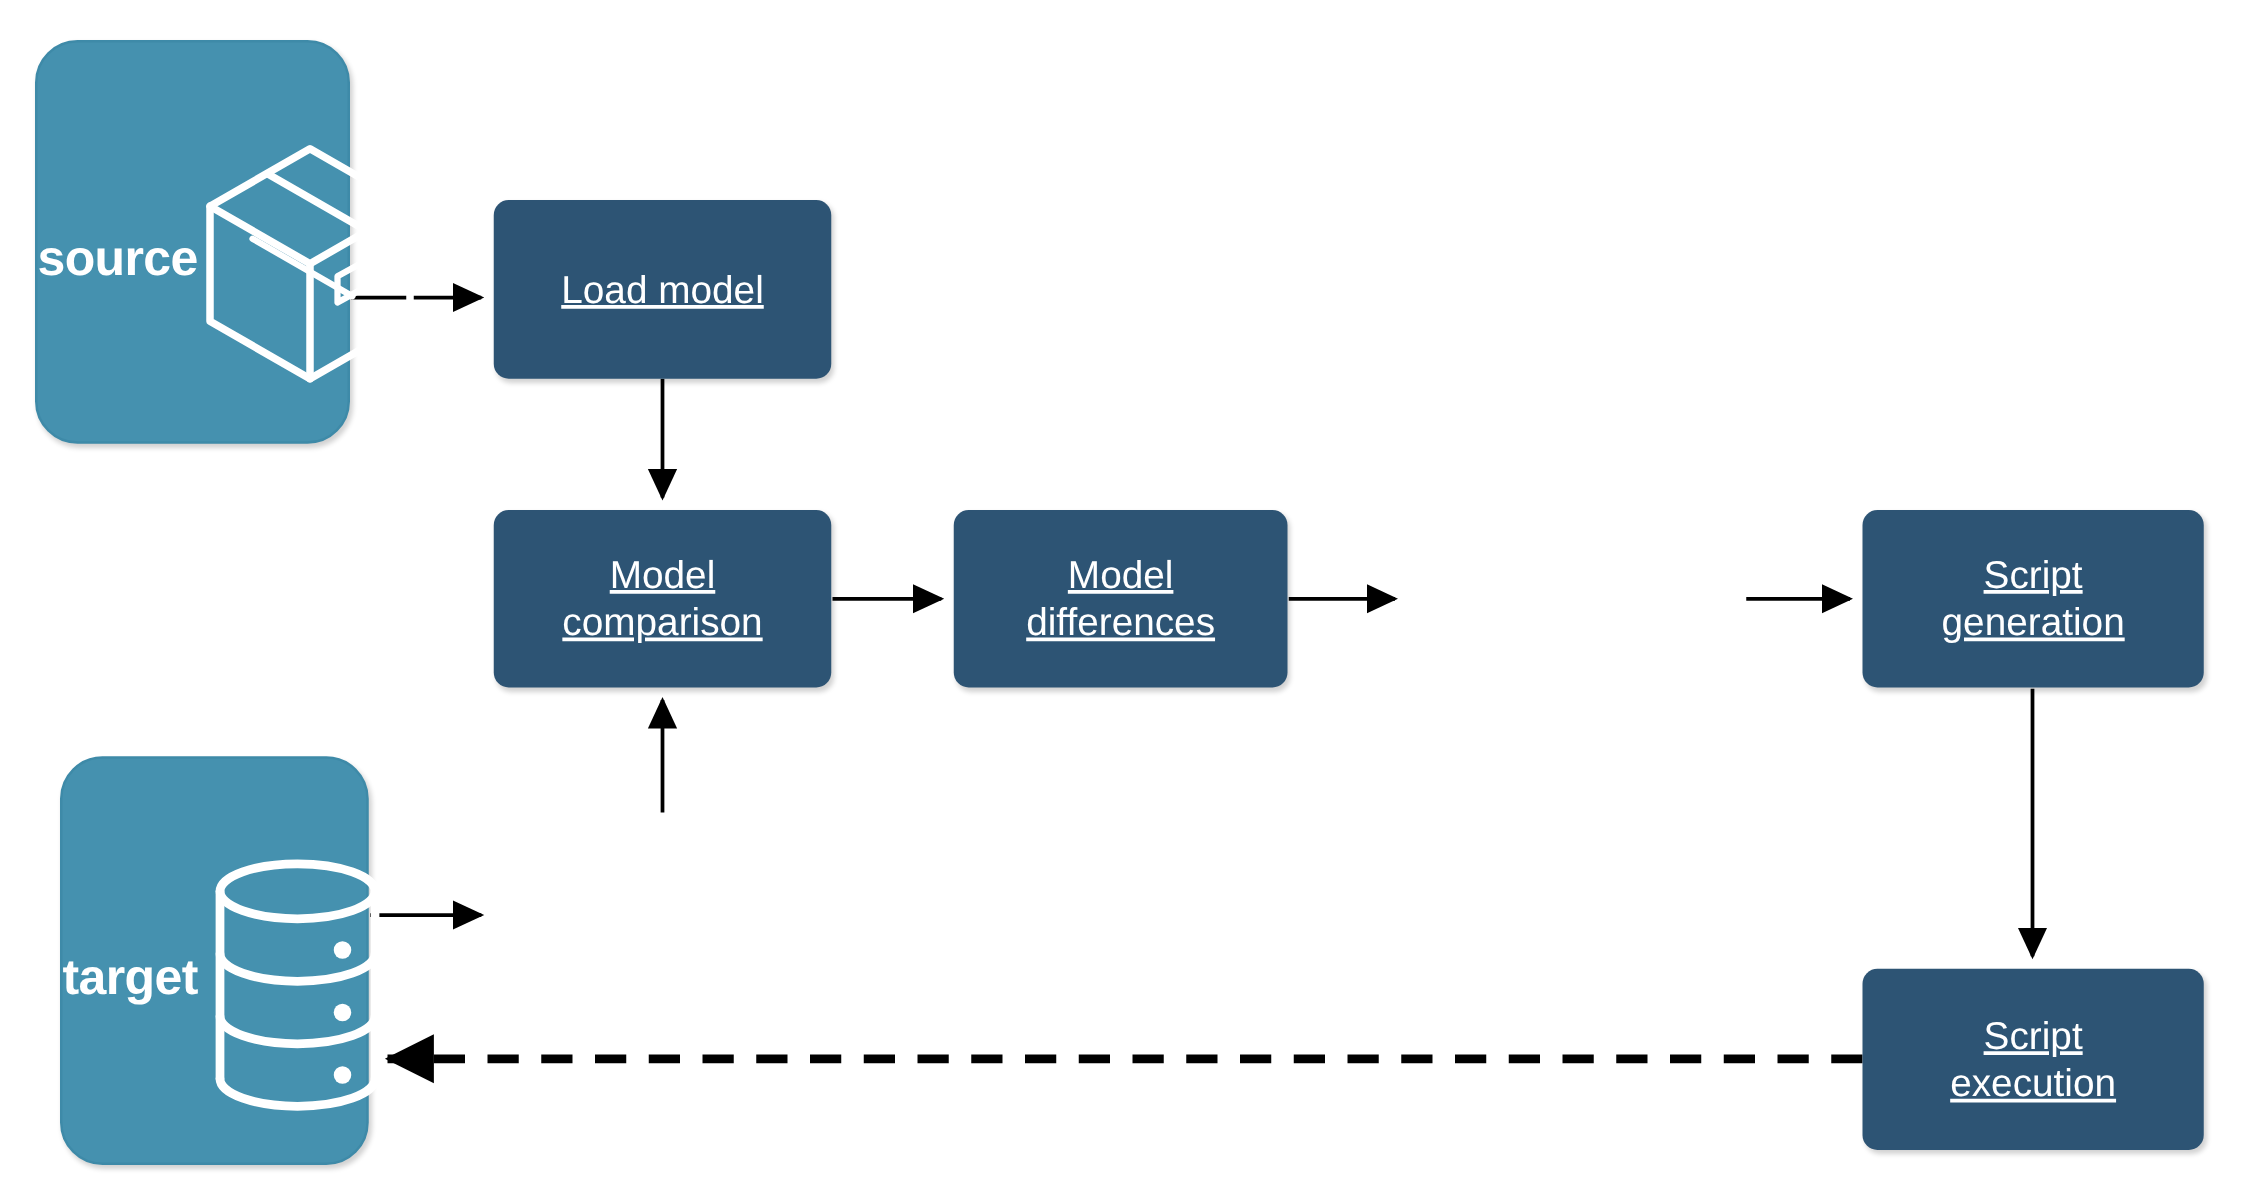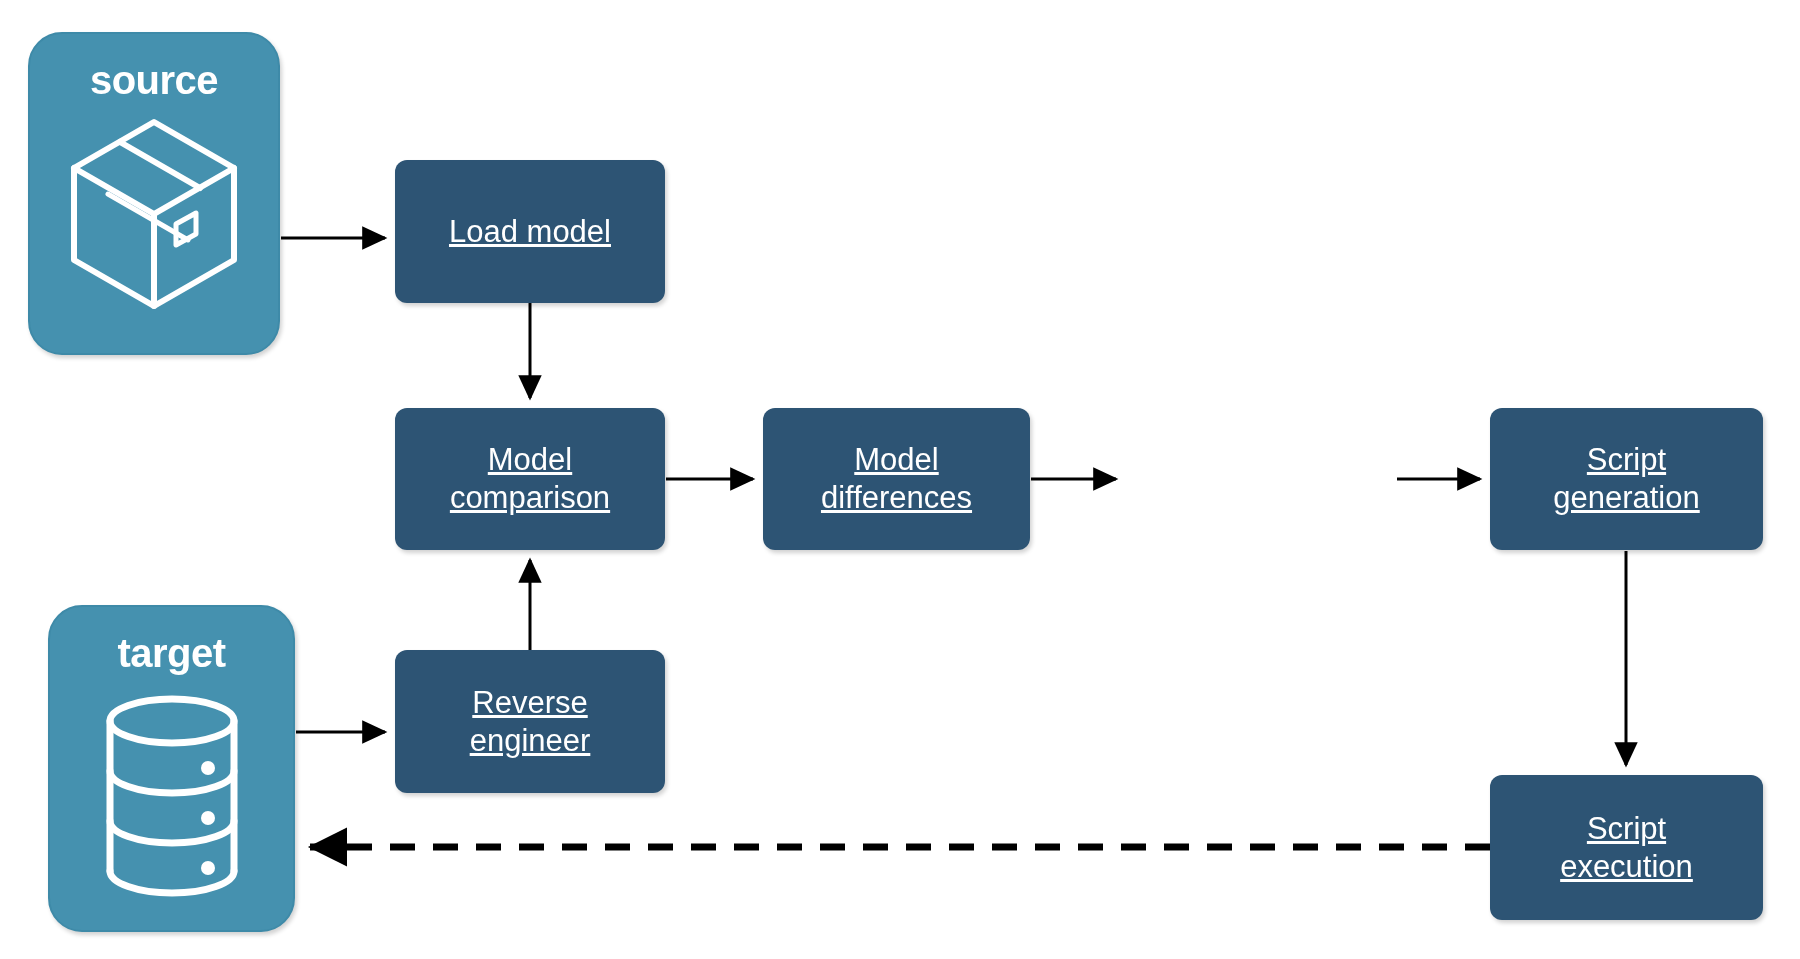--- a/index.html
+++ b/index.html
@@ -26,21 +26,20 @@
   }
 
   
   .endpoint {
     position: absolute;
     background: #4591AF;
     border: 2px solid #3E8AA8;
     border-radius: 34px;
     box-sizing: border-box;
     display: flex;
-    flex-direction: column;
     align-items: center;
     box-shadow: 2px 3px 4px rgba(0,0,0,0.18);
   }
   .endpoint-label {
     color: #ffffff;
     font-weight: bold;
     font-size: 40px;
     line-height: 1;
     letter-spacing: -0.5px;
   }
@@ -185,18 +184,14 @@
   <div class="proc" style="left:1490px; top:408px; width:273px; height:142px;">
     <span class="proc-label">Script
 generation</span>
   </div>
 
   <div class="proc" style="left:1490px; top:775px; width:273px; height:145px;">
     <span class="proc-label">Script
 execution</span>
   </div>
 
-  <div class="proc" style="left:395px; top:650px; width:270px; height:143px;">
-    <span class="proc-label">Reverse
-engineer</span>
-  </div>
 
 </div>
 
 </body></html>

